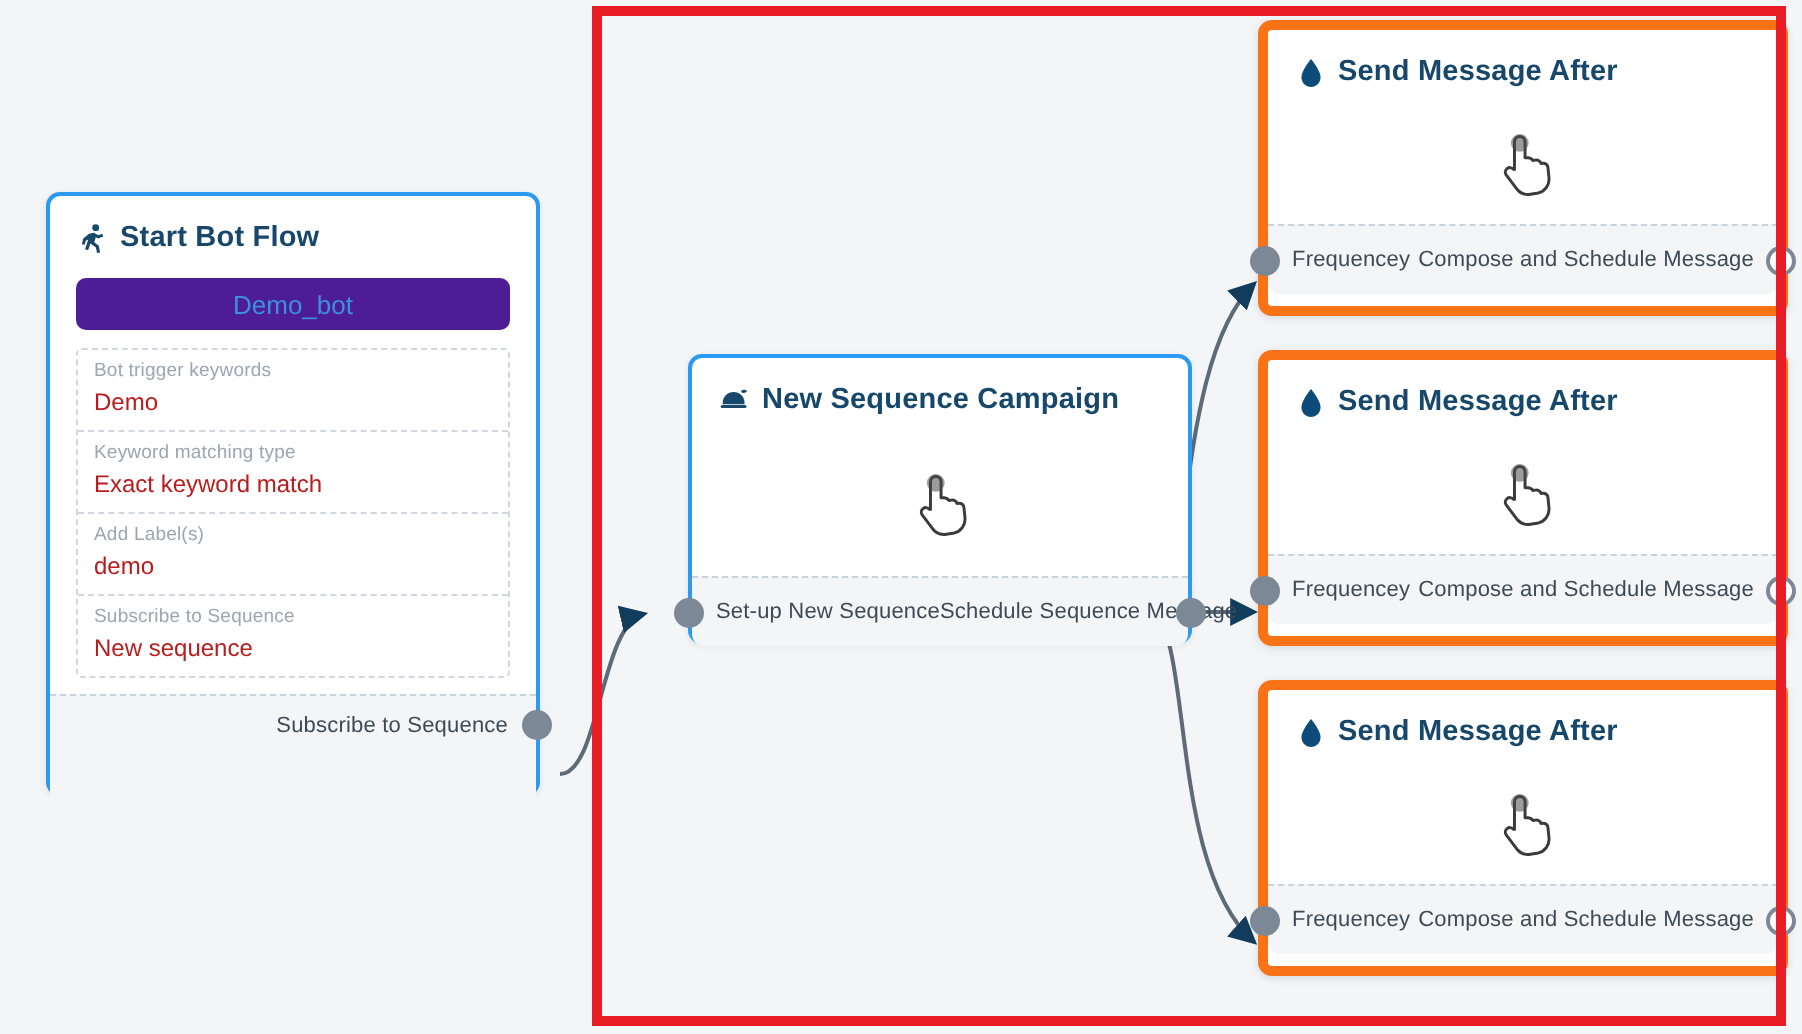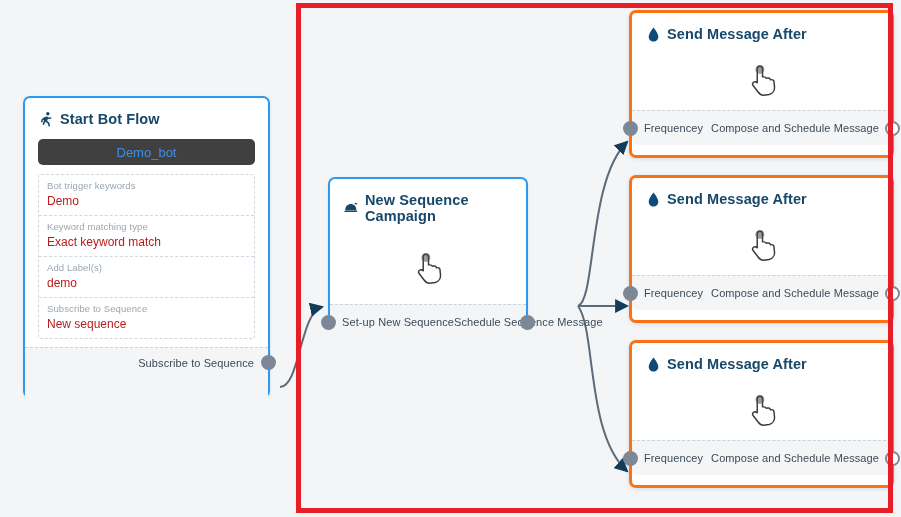--- a/index.html
+++ b/index.html
@@ -50,21 +50,21 @@
     background: #ffffff;
     border-radius: 7px;
     box-sizing: border-box;
     z-index: 10;
   }
   .node-selected {
     border: 2px solid #2b9af3;
     box-shadow: 0 1px 3px rgba(16,35,60,0.10);
   }
   .node-plain {
-    border: 3px solid #f97316;
+    border: 5px solid #f97316;
     box-shadow: 0 1px 4px rgba(16,35,60,0.13);
   }
 
   .node-header {
     display: flex;
     align-items: center;
     gap: 6px;
     padding: 13px 14px 6px 14px;
     font-size: 14.5px;
     font-weight: bold;
@@ -78,21 +78,21 @@
     width: 15px;
     height: 16px;
     flex: 0 0 auto;
   }
 
   
   .bot-pill {
     margin: 6px 13px 9px 13px;
     height: 26px;
     border-radius: 5px;
-    background: #404040;
+    background: #4c1d95;
     color: #3f8fe0;
     font-size: 13px;
     display: flex;
     align-items: center;
     justify-content: center;
   }
   .field-list {
     margin: 0 13px 8px 13px;
     border: 1px dashed #cfd8e0;
     border-radius: 3px;
@@ -242,21 +242,21 @@
     </div>
 
     <div class="node-footer two-rows">
       <div class="port-row">
         <span class="port-label">Subscribe to Sequence</span>
         <span class="port-dot filled" style="right:-8px; top:7px;"></span>
       </div>
     </div>
   </div>
 
-  <div class="node node-selected" style="left:328px; top:177px; width:200px; height:145px;">
+  <div class="node node-selected" style="left:344px; top:177px; width:252px; height:145px;">
     <div class="node-header">
       <span class="hdr-icon">
         <svg width="15" height="14" viewBox="0 0 22 20" xmlns="http://www.w3.org/2000/svg">
           <path d="M2 12 C2 7.6 5.6 4.2 10 4.2 C14.4 4.2 18 7.6 18 12 L18 13.2 L2 13.2 Z" fill="#17486b"></path>
           <path d="M15.6 3.2 C16.8 2.2 18.8 2.3 19.8 3.6 C18.8 5 16.9 5.2 15.6 4.3 Z" fill="#17486b"></path>
           <rect x="0.5" y="13.6" width="19" height="2.2" rx="1.1" fill="#17486b"></rect>
         </svg>
       </span>
       <span>New Sequence Campaign</span>
     </div>

